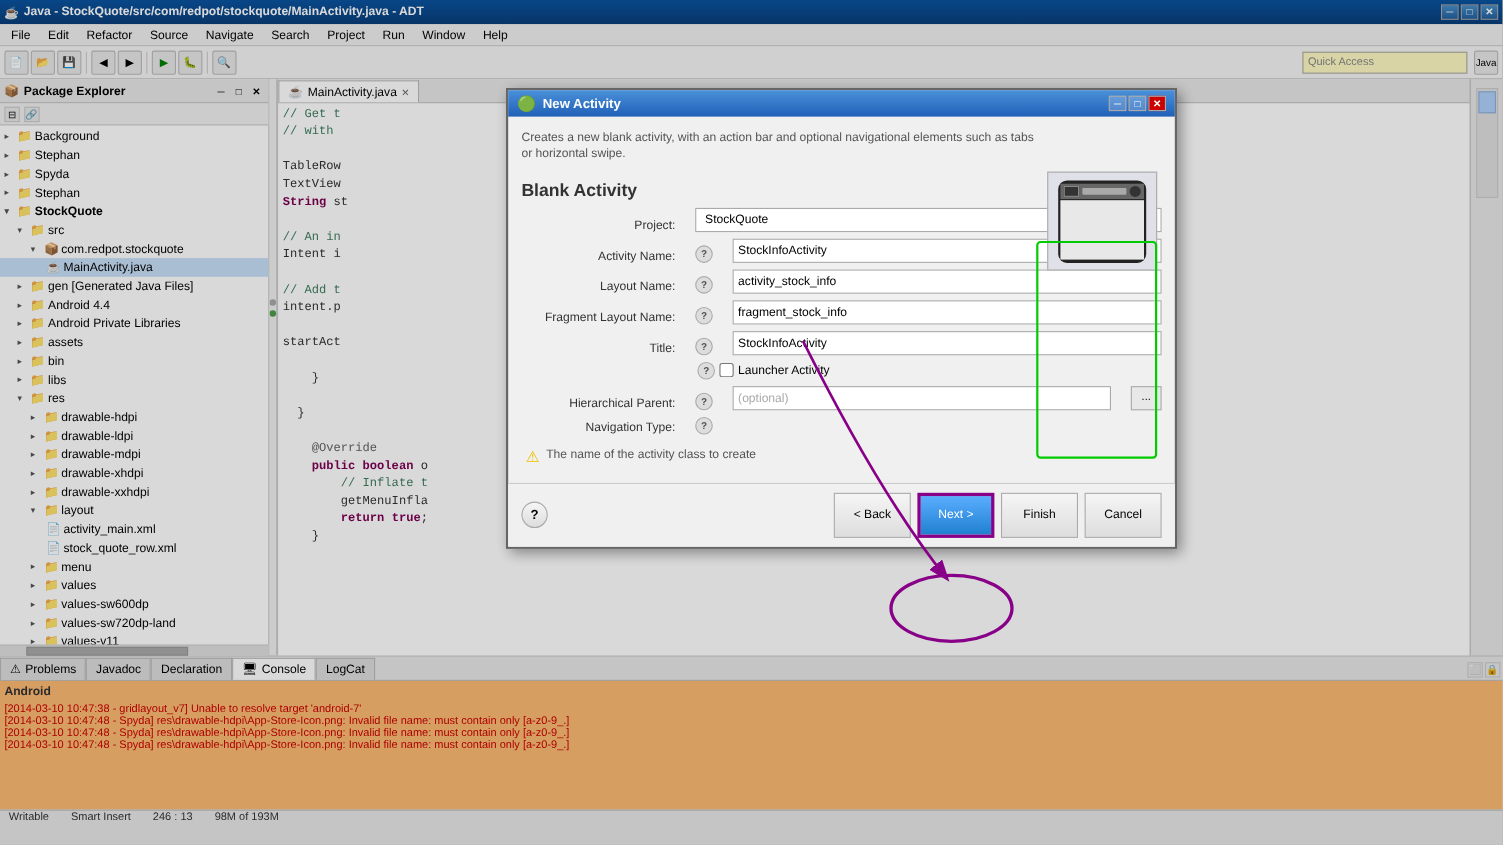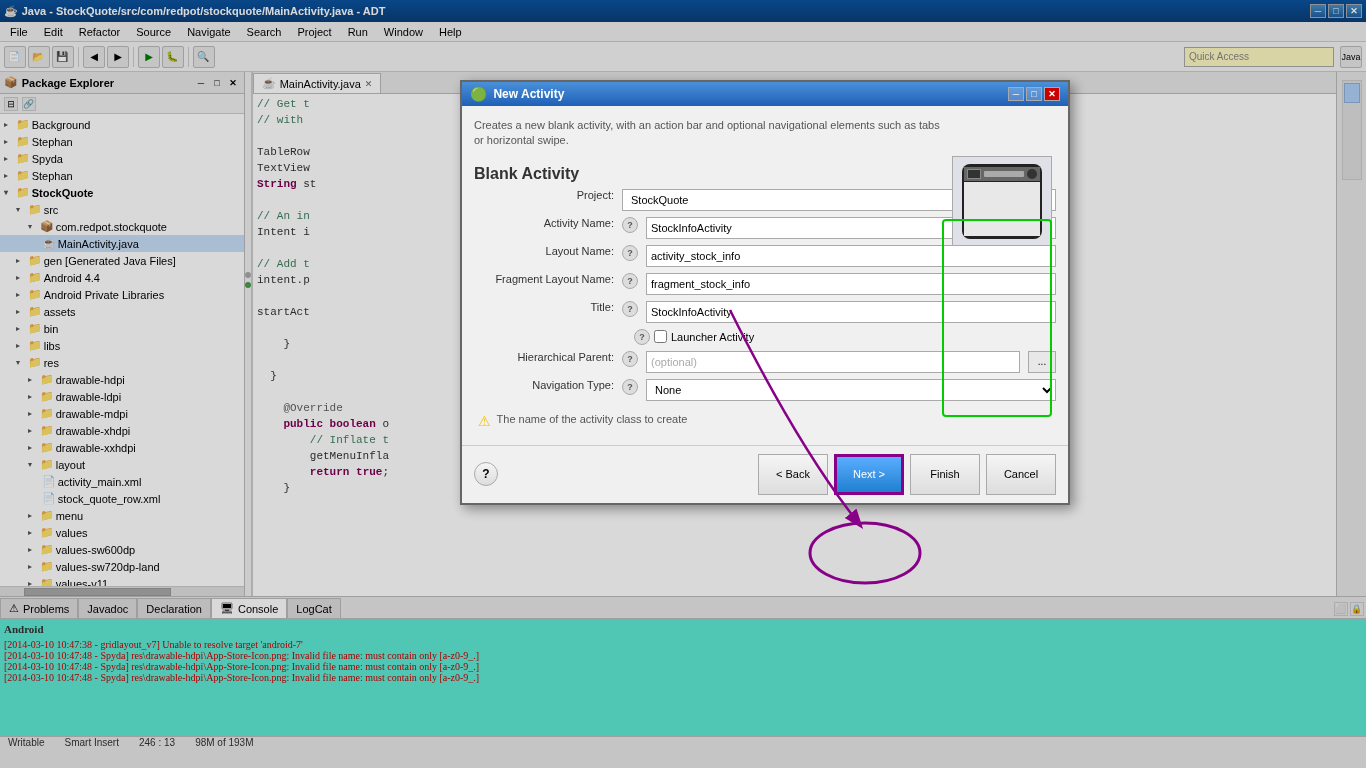--- a/index.html
+++ b/index.html
@@ -189,23 +189,23 @@
       background: #ddd;
       border: 1px solid #bbb;
       border-bottom: none;
       display: flex; align-items: center; gap: 4px;
       font-size: 11px; cursor: pointer;
     }
     .bottom-tab.active { background: white; }
     .bottom-content {
       flex: 1;
       overflow: auto;
-      background: #5eead4;
+      background: #fdba74;
       padding: 4px;
-      font-family: Liberation Serif, serif;
+      font-family: Liberation Sans, sans-serif;
       font-size: 10px;
     }
     .console-title { font-size: 11px; font-weight: bold; color: #333; margin-bottom: 4px; }
     .console-error { color: #cc0000; }
 
     
     .status-bar {
       height: 32px;
       background: #e8e8e8;
       border-top: 1px solid #bbb;
@@ -255,22 +255,22 @@
       display: flex; align-items: center; justify-content: center;
       font-size: 9px; cursor: pointer; color: white;
       background: rgba(255,255,255,0.2);
     }
     .dialog-title-btn.close { background: #cc0000; }
 
     .dialog-body { padding: 12px; }
     .dialog-form { display: flex; flex-direction: column; gap: 6px; }
     .form-row {
       display: flex;
-      align-items: flex-start;
-      gap: 8px;
+      align-items: flex-end;
+      gap: 18px;
     }
     .form-label {
       font-size: 11px;
       color: #333;
       text-align: right;
       width: 140px;
       flex-shrink: 0;
     }
     .form-input {
       flex: 1;
@@ -855,23 +855,20 @@
         <div class="form-row">
           <span class="form-label">Hierarchical Parent:</span>
           <span class="form-info-btn">?</span>
           <input type="text" class="form-input" style="color: rgb(170, 170, 170);" value="(optional)">
           <div class="form-browse-btn">...</div>
         </div>
 
         <div class="form-row">
           <span class="form-label">Navigation Type:</span>
           <span class="form-info-btn">?</span>
-          <select class="form-select">
-            <option>None</option>
-          </select>
         </div>
       </div>
 
       <div class="info-msg">
         <span class="info-icon">⚠</span>
         <span class="info-text">The name of the activity class to create</span>
       </div>
     </div>
 
     <div class="dialog-footer">

